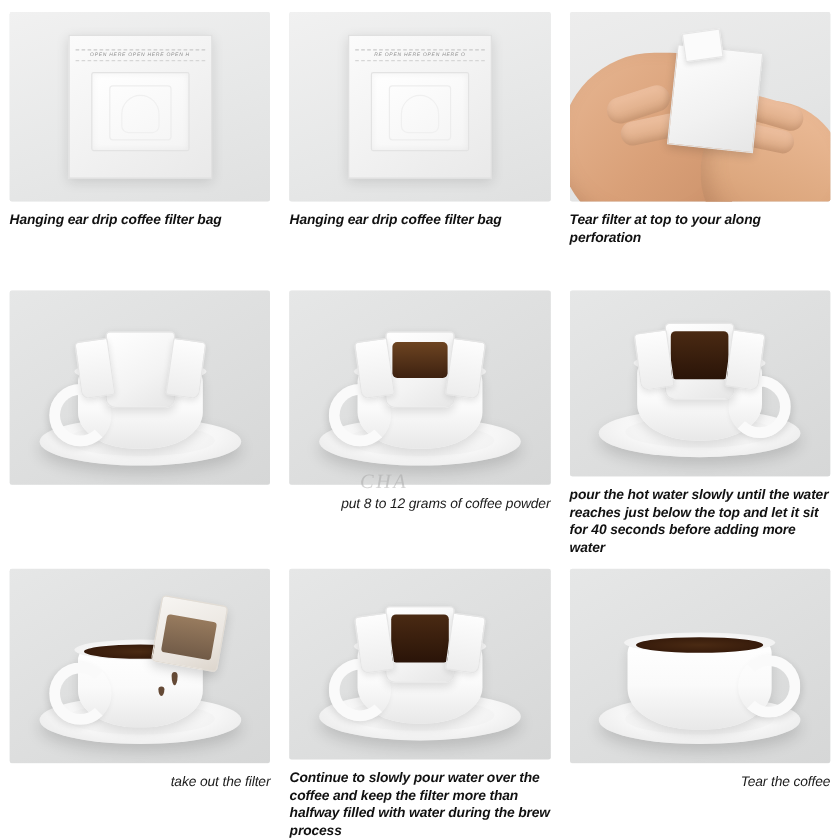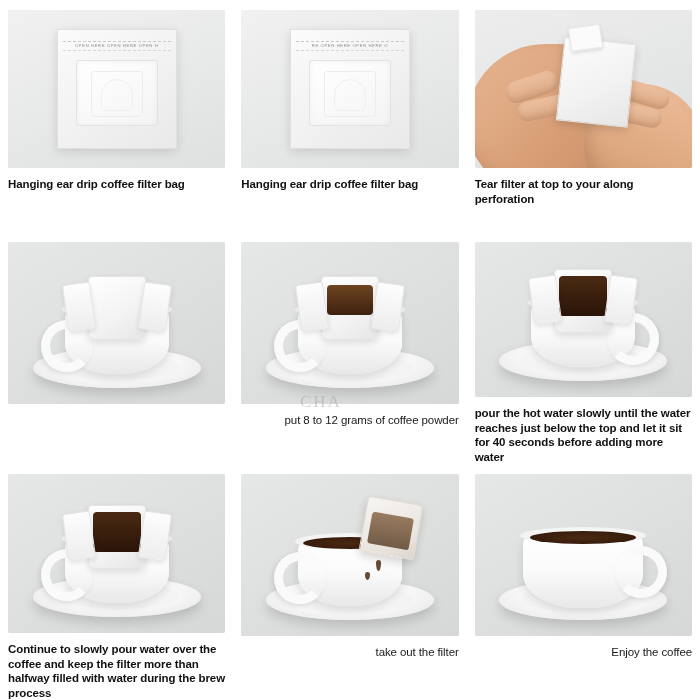--- a/index.html
+++ b/index.html
@@ -12,20 +12,21 @@
     height: 700px;
     overflow: hidden;
     font-family: "Liberation Sans", sans-serif;
   }
   .sheet {
     position: relative;
     width: 700px;
     height: 616px;
     background: #ffffff;
     box-sizing: border-box;
+    font-style: italic;
   }
   .grid {
     display: grid;
     grid-template-columns: 1fr 1fr 1fr;
     grid-template-rows: 232px 232px 236px;
     width: 700px;
     height: 700px;
   }
   .cell {
     position: relative;
@@ -436,54 +437,54 @@
       </div>
       <div class="caption">pour the hot water slowly until the water reaches just below the top and let it sit for 40 seconds before adding more water</div>
     </div>
 
     <div class="cell">
       <div class="photo tall">
         <div class="bg-grey"></div>
         <div class="saucer"></div>
         <div class="cup">
           <div class="rim"></div>
+          <div class="liquid"></div>
+          <div class="handle left"></div>
+        </div>
+        <div class="lifted"></div>
+        <div class="drip" style="left:62%;top:86px;"></div>
+        <div class="drip" style="left:57%;top:98px;height:8px;"></div>
+      </div>
+      <div class="caption thin">take out the filter</div>
+    </div>
+
+    <div class="cell">
+      <div class="photo tall">
+        <div class="bg-grey"></div>
+        <div class="saucer"></div>
+        <div class="cup">
+          <div class="rim"></div>
           <div class="handle left"></div>
         </div>
         <div class="dripbag wet">
           <div class="wing l"></div>
           <div class="wing r"></div>
         </div>
       </div>
       <div class="caption">Continue to slowly pour water over the coffee and keep the filter more than halfway filled with water during the brew process</div>
     </div>
 
     <div class="cell">
       <div class="photo tall">
         <div class="bg-grey"></div>
         <div class="saucer"></div>
-        <div class="cup">
-          <div class="rim"></div>
-          <div class="liquid"></div>
-          <div class="handle left"></div>
-        </div>
-        <div class="lifted"></div>
-        <div class="drip" style="left:62%;top:86px;"></div>
-        <div class="drip" style="left:57%;top:98px;height:8px;"></div>
-      </div>
-      <div class="caption thin">take out the filter</div>
-    </div>
-
-    <div class="cell">
-      <div class="photo tall">
-        <div class="bg-grey"></div>
-        <div class="saucer"></div>
         <div class="cup" style="width:120px;height:74px;bottom:28px;">
           <div class="rim"></div>
           <div class="liquid" style="left:7px;right:7px;height:13px;"></div>
           <div class="handle"></div>
         </div>
       </div>
-      <div class="caption thin">Enjoy the coffee</div>
+      <div class="caption thin">Tear the coffee</div>
     </div>
 
   </div>
   <div class="watermark">CHA</div>
 </div>
 
 </body></html>

